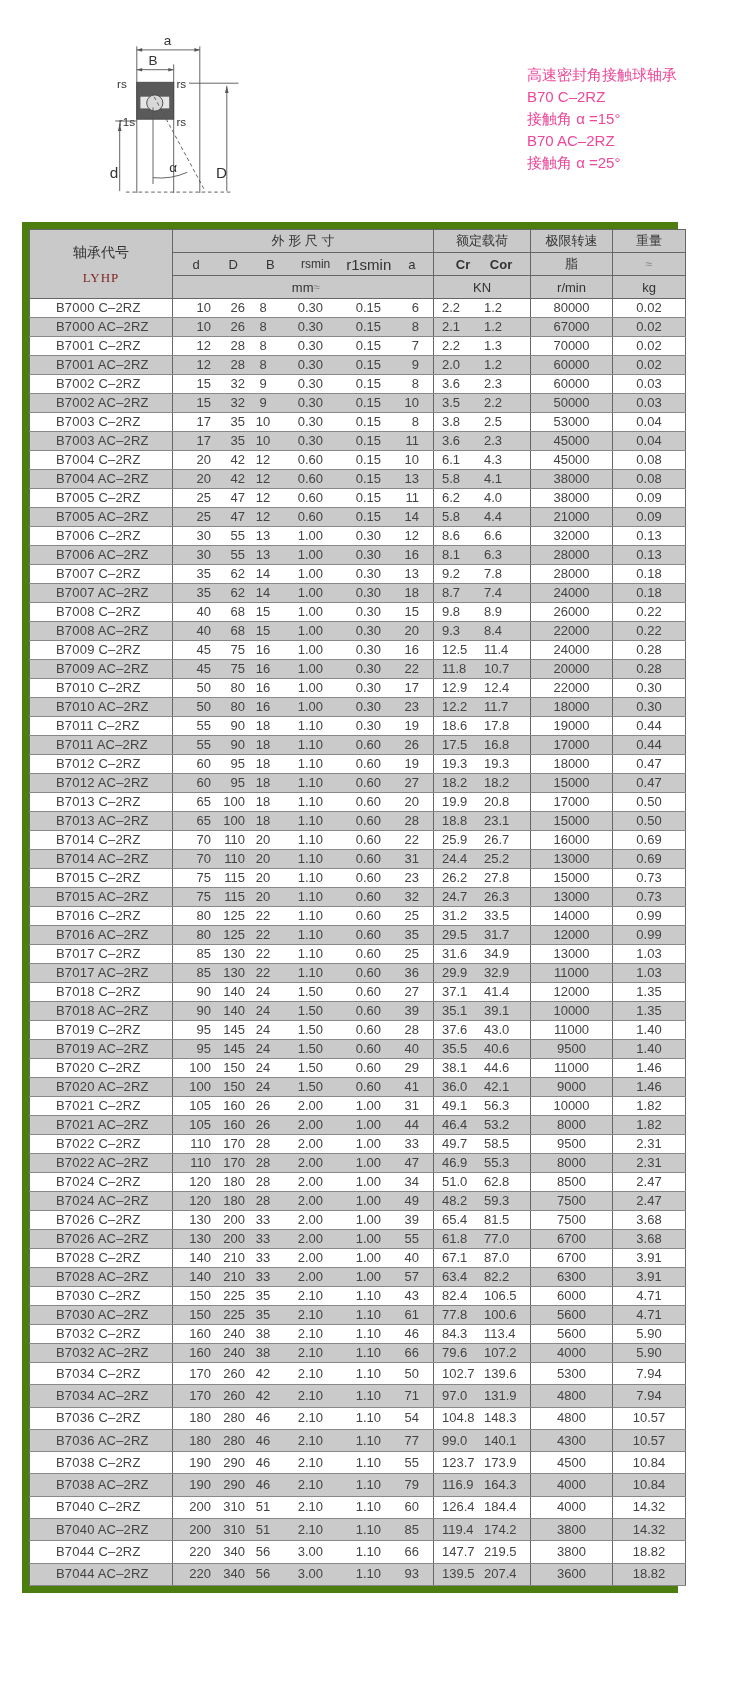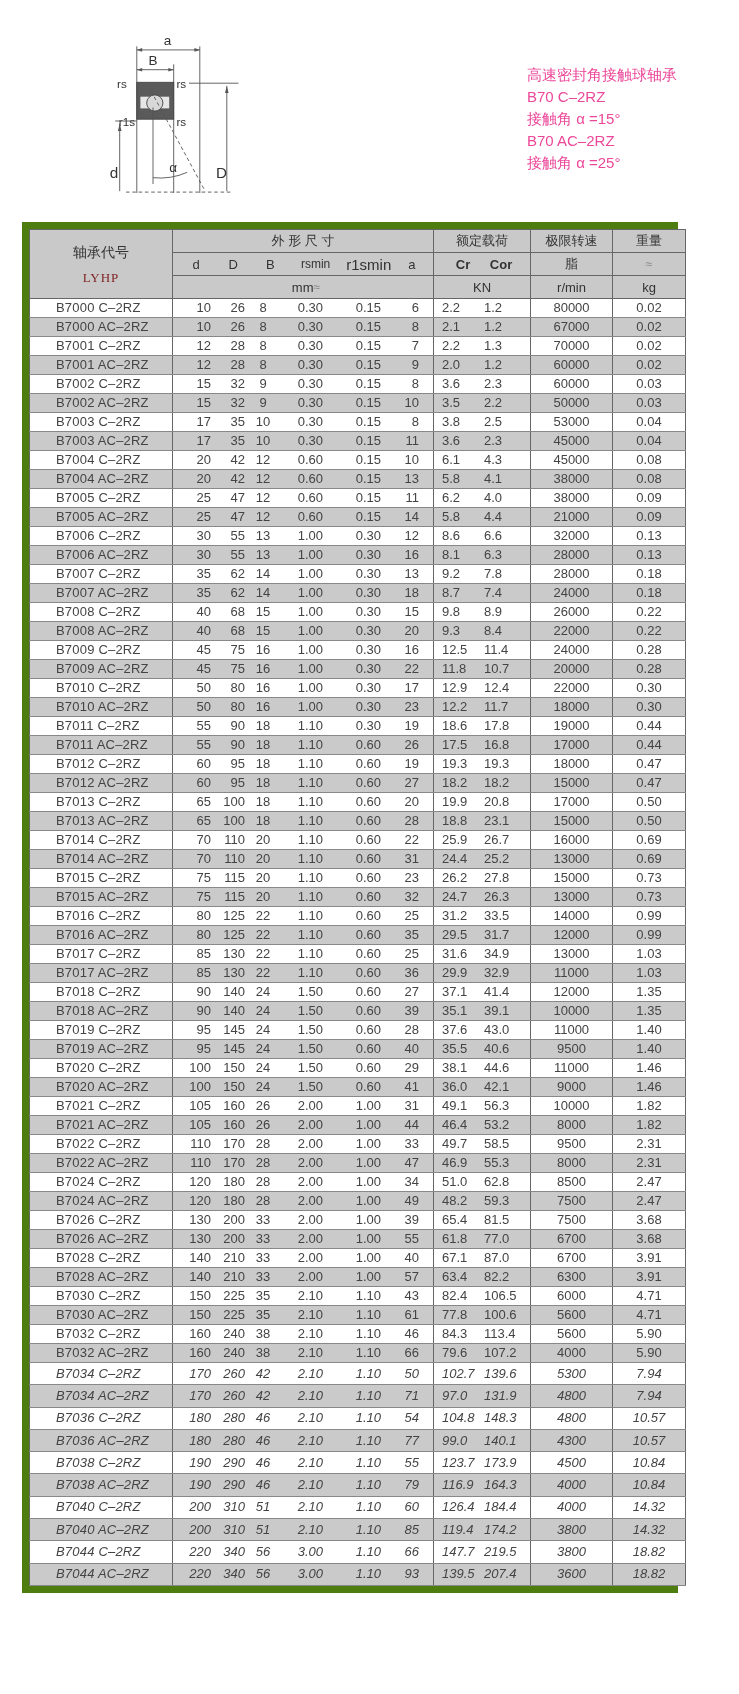--- a/index.html
+++ b/index.html
@@ -30,21 +30,21 @@
   .dims6 span:nth-child(3) { width: 34px; }
   .dims6 span:nth-child(4) { width: 50px; font-size: 12px; }
   .dims6 span:nth-child(5) { width: 50px; font-size: 15px; }
   .dims6 span:nth-child(6) { width: 30px; }
   .loads2 { padding: 0 14px !important; font-weight: bold; }
   .loads2 span { width: 30px; }
   .mm-row { display: flex; justify-content: center; padding: 0 12px 0 18px; }
   .approx { color: #888; font-size: 12px; }
 
   tbody td { height: 18.6px; line-height: 18px; border-left: 1px solid #666; border-right: 1px solid #666; border-bottom: 1px solid #888; }
-  tbody tr.tall td { height: 22.3px; font-style: italic; }
+  tbody tr.tall td { height: 22.3px; }
   tbody tr.alt td { background: #cacaca; }
   tbody tr.norm td { background: #ffffff; }
   td.code { padding-left: 26px; text-align: left; letter-spacing: 0.2px; }
   td.dims { padding: 0; }
   .drow { display: flex; padding-left: 12px; }
   .drow span { display: inline-block; text-align: center; }
   .drow span.c1 { width: 26px; text-align: right; }
   .drow span.c2 { width: 36px; text-align: right; padding-right: 2px; }
   .drow span.c3 { width: 32px; }
   .drow span.c4 { width: 44px; text-align: right; }

